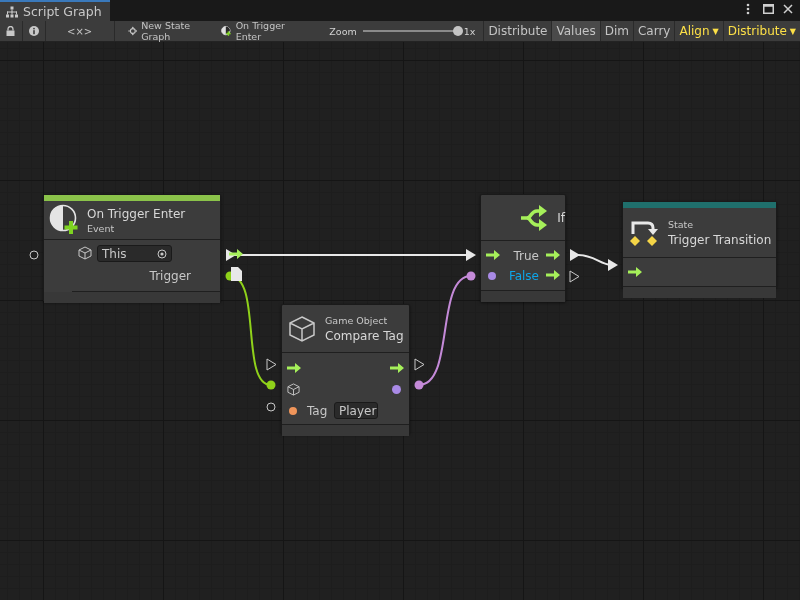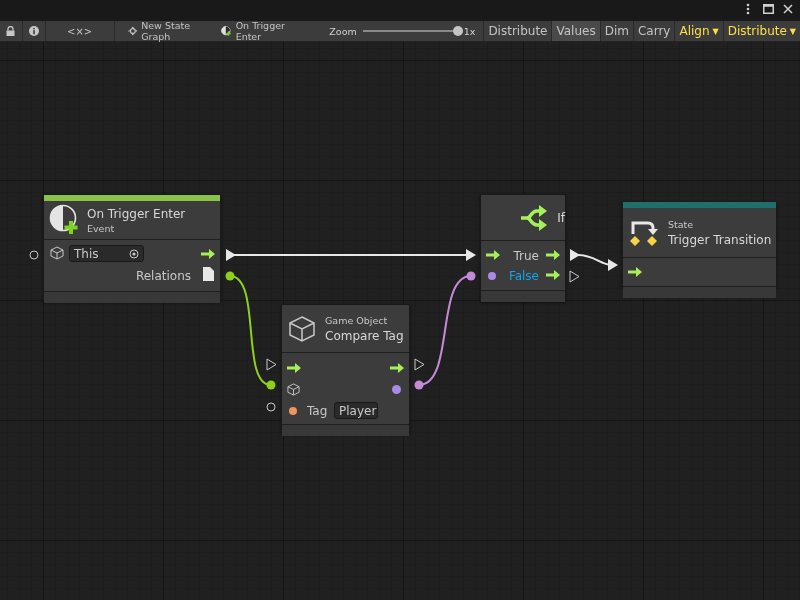--- a/index.html
+++ b/index.html
@@ -48,20 +48,34 @@
   .n-sub { font-size: 9.5px; color: #c8c8c8; }
   .n-title { font-size: 12px; color: #d8d8d8; }
   .dot { width: 9px; height: 9px; border-radius: 50%; }
   .field { background: #2a2a2a; border: 1px solid #1a1a1a; border-radius: 3px; font-size: 12px; color: #c8c8c8; padding: 0 4px; height: 17px; display: flex; align-items: center; }
   .ext { position: absolute; }
 </style>
 </head>
 <body>
 
 <div class="titlebar">
+  <div class="tab">
+    <svg class="tab-icon" viewBox="0 0 12 12">
+      <rect x="4.5" y="0.5" width="3" height="3" fill="#c8c8c8"></rect>
+      <rect x="5.5" y="3.5" width="1" height="3" fill="#c8c8c8"></rect>
+      <rect x="1" y="5.5" width="10" height="1" fill="#c8c8c8"></rect>
+      <rect x="1" y="5.5" width="1" height="3" fill="#c8c8c8"></rect>
+      <rect x="10" y="5.5" width="1" height="3" fill="#c8c8c8"></rect>
+      <rect x="5.5" y="5.5" width="1" height="3" fill="#c8c8c8"></rect>
+      <rect x="0" y="8.5" width="3" height="3" fill="#c8c8c8"></rect>
+      <rect x="4.5" y="8.5" width="3" height="3" fill="#c8c8c8"></rect>
+      <rect x="9" y="8.5" width="3" height="3" fill="#c8c8c8"></rect>
+    </svg>
+    <span class="tab-label">Script Graph</span>
+  </div>
   <div class="win-controls">
     <div class="win-btn">
       <svg width="4" height="12" viewBox="0 0 4 12">
           <circle cx="2" cy="2" r="1.3" fill="#d0d0d0"></circle>
           <circle cx="2" cy="6" r="1.3" fill="#d0d0d0"></circle>
           <circle cx="2" cy="10" r="1.3" fill="#d0d0d0"></circle>
         </svg>
     </div>
     <div class="win-btn">
       <svg width="11" height="10" viewBox="0 0 11 10">
@@ -176,35 +190,35 @@
       <circle cx="14" cy="14" r="12.5" fill="#3c3c3c" stroke="#e4e4e4" stroke-width="1.6"></circle>
       <path d="M14 14 L14 1.5 A12.5 12.5 0 0 0 1.5 14 A12.5 12.5 0 0 0 14 26.5 Z" fill="#e4e4e4"></path>
       <rect x="20" y="17" width="4" height="13" fill="#7ed321"></rect>
       <rect x="15.5" y="21.5" width="13" height="4" fill="#7ed321"></rect>
     </svg>
     <div>
       <div class="n-title">On Trigger Enter</div>
       <div class="n-sub" style="margin-top:2px;">Event</div>
     </div>
   </div>
-  <div class="node-body" style="height:52px;">
+  <div class="node-body" style="height:52px;margin-left:28px;">
     <svg class="ext" style="left:6px; top:6px;" width="14" height="14" viewBox="0 0 14 14">
         <path d="M7 1 L13 4 V10 L7 13 L1 10 V4 Z M1 4 L7 7 L13 4 M7 7 V13" fill="none" stroke="#c8c8c8" stroke-width="1"></path>
       </svg>
     <div class="field ext" style="left:25px; top:5px; width:75px;">
       <span>This</span>
       <svg style="position:absolute; right:4px; top:3px;" width="10" height="10" viewBox="0 0 10 10">
           <circle cx="5" cy="5" r="4" fill="none" stroke="#c8c8c8" stroke-width="1"></circle>
           <circle cx="5" cy="5" r="1.6" fill="#c8c8c8"></circle>
         </svg>
     </div>
     <svg class="ext" style="left:157px; top:9px;" width="14" height="10" viewBox="0 0 14 10">
         <path d="M0 3.5 H8 V0 L14 5 L8 10 V6.5 H0 Z" fill="#a6f05a"></path>
       </svg>
-    <div class="ext" style="right:29px; top:29px; font-size:12px; color:#c8c8c8;">Relations</div>
+    <div class="ext" style="right:29px; top:29px; font-size:12px; color:#c8c8c8;">Trigger</div>
     <svg class="ext" style="left:159px; top:27px;" width="11" height="14" viewBox="0 0 11 14">
         <path d="M0 0 H7 L11 4 V14 H0 Z" fill="#e8e8e8"></path>
       </svg>
   </div>
   <div class="node-foot"></div>
 </div>
 
 <div class="node" style="left:281px; top:304px; width:129px; height:130px;">
   <div class="node-head" style="height:48px; padding-left:6px;">
     <svg width="28" height="28" viewBox="0 0 28 28" style="margin-right:9px;">

